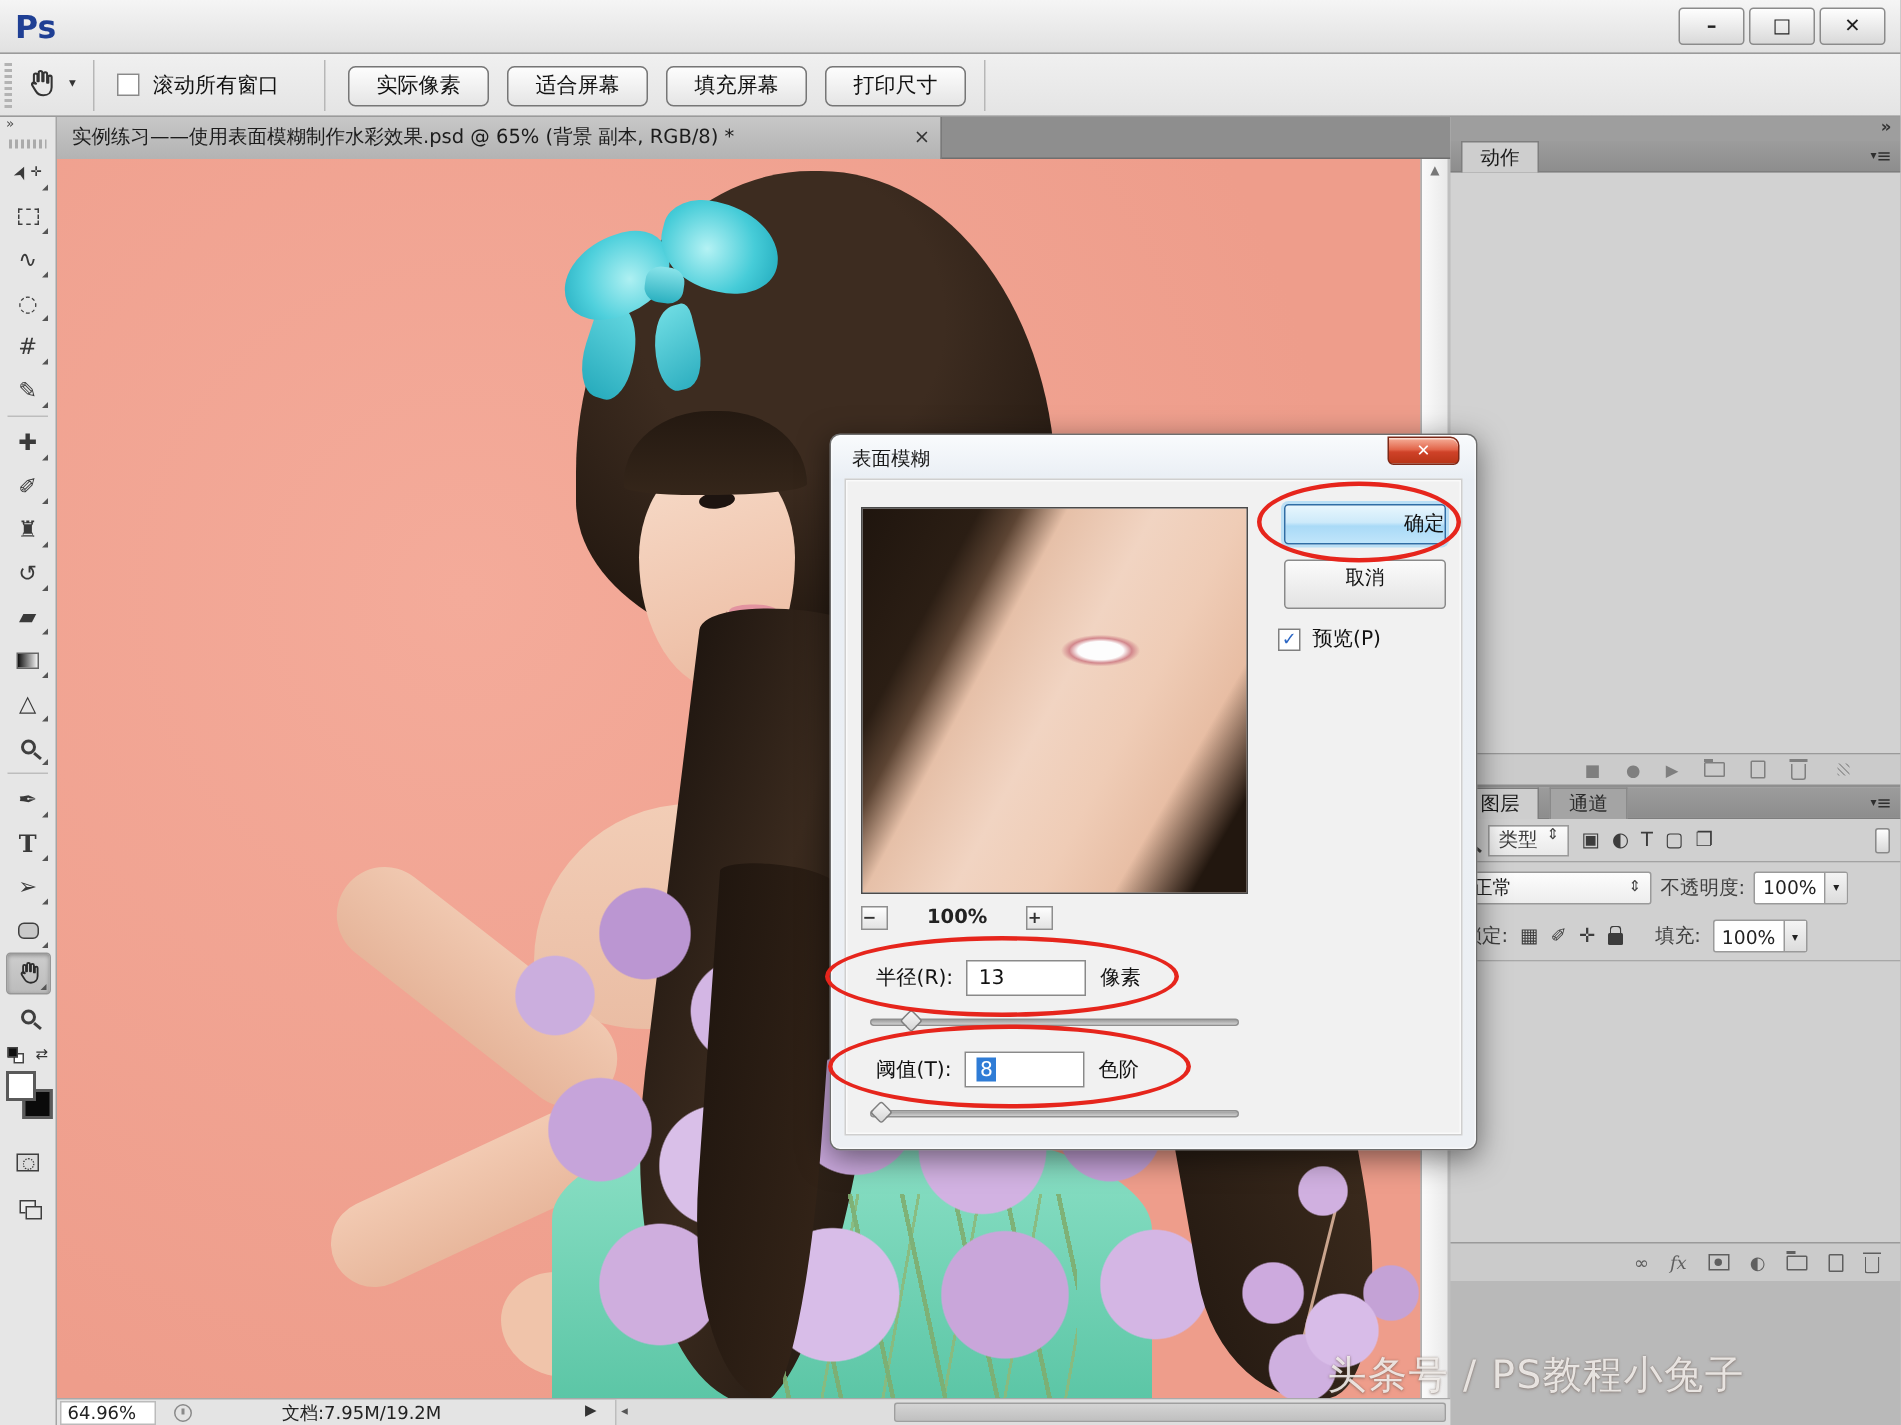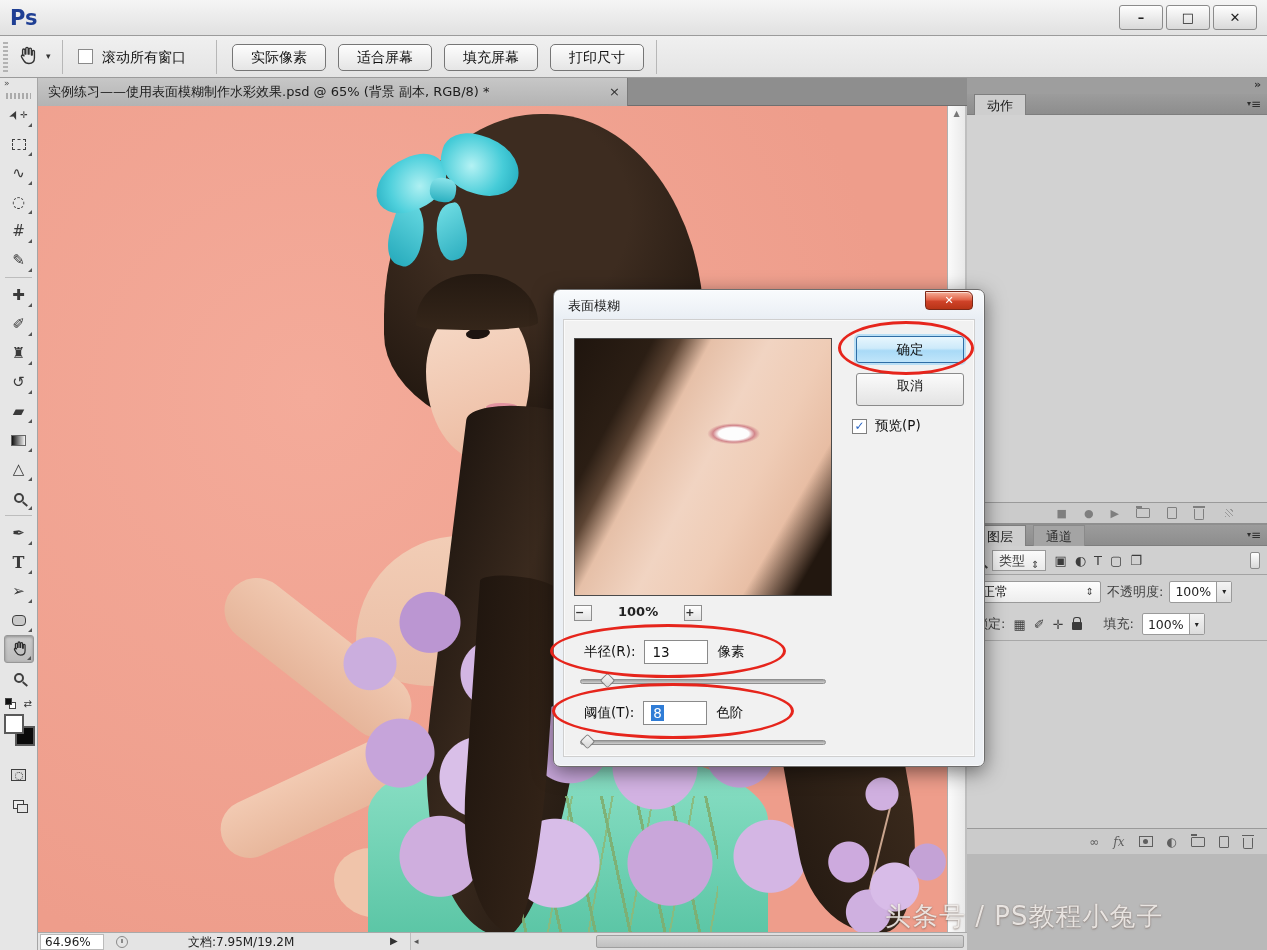--- a/index.html
+++ b/index.html
@@ -194,21 +194,21 @@
   .ptab.active { background:#cecece; border:1px solid #7e7e7e; border-bottom:none; }
   .ptab.inactive { background:#a4a4a4; border:1px solid #8a8a8a; border-bottom:none; color:#2c2c2c; }
   .panel-menu { position:absolute; right:6px; top:3px; font-size:12px; color:#2e2e2e; }
   .panel-menu .dd { font-size:8px; vertical-align:2px; }
   .actions-body { height:388px; background:#d2d2d2; border-bottom:1px solid #9a9a9a; }
   .panel-footer { height:22px; background:#cbcbcb; border-bottom:2px solid #8f8f8f;
     display:flex; align-items:center; justify-content:flex-end; gap:17px;
     padding-right:34px; color:#7f7f7f; font-size:11px; }
   .filter-row { height:29px; background:#d0d0d0; border-bottom:1px solid #a3a3a3;
     display:flex; align-items:center; gap:8px; padding:0 7px; color:#3c3c3c; }
-  .filter-combo { display:flex; align-items:flex-end; gap:6px; border:1px solid #9a9a9a;
+  .filter-combo { display:flex; align-items:flex-start; gap:6px; border:1px solid #9a9a9a;
     background:linear-gradient(#fbfbfb,#e9e9e9); height:21px; padding:0 6px; font-size:13px; }
   .filter-ic { font-size:13px; }
   .icon-toggle { width:10px; height:17px; border:1px solid #8a8a8a; margin-left:auto;
     background:linear-gradient(#fefefe,#d8d8d8); border-radius:2px; }
   .blend-row { height:33px; display:flex; align-items:center; padding:0 8px; gap:6px; background:#d0d0d0; }
   .combo { width:126px; height:22px; background:linear-gradient(#fdfdfd,#ededed);
     border:1px solid #9a9a9a; border-radius:2px; font-size:13px; padding:0 6px;
     display:flex; justify-content:space-between; align-items:center; color:#222; }
   .updown { font-size:10px; color:#444; }
   .plabel { font-size:13px; color:#3f3f3f; white-space:nowrap; }
@@ -272,32 +272,32 @@
     linear-gradient(300deg, #22170f 0 9%, rgba(0,0,0,0) 22%),
     linear-gradient(118deg, #1f150e 0%, #2b1e14 20%, #5c4433 27%, #e6c0a8 35%, #f1d4c2 50%, #efccb6 65%, #e7bca2 80%, #dfae92 95%); }
   .zoom-row { position:absolute; left:10px; top:284px; width:258px; 
     font-size:13px; color:#222;font-weight:bold; }
   .zbtn { display:inline-block; width:18px; height:16px; border:1px solid #8e8e8e;
     background:linear-gradient(#fefefe,#e3e3e3); font-size:11px; line-height:14px;
     vertical-align:middle; color:#333; }
   .zbtn.minus { margin-right:26px; } .zbtn.plus { margin-left:26px; }
   .param-row { position:absolute; left:20px; display:flex; align-items:center; gap:9px;
     font-size:13.5px; color:#111; }
-  .num-box { width:64px; height:24px; border:1px solid #8a8a8a; background:#fff;
+  .num-box { width:80px; height:24px; border:1px solid #8a8a8a; background:#fff;
     font-size:13.5px; padding:3px 7px; }
   .sel-text { background:#2f7cd6; color:#fff; padding:0 2px; }
   .slider { position:absolute; left:16px; width:246px; height:14px; }
   .slider-track { position:absolute; left:0; right:0; top:5px; height:5px;
     background:linear-gradient(#9e9e9e,#cfcfcf); border:1px solid #8f8f8f; border-radius:3px; }
   .slider-handle { position:absolute; top:1px; width:11px; height:11px;
     background:linear-gradient(135deg,#f7f7f7,#d6d6d6); border:1px solid #7f7f7f;
     transform:rotate(45deg); border-radius:2px; }
   .btn-ok { position:absolute; left:292px; top:16px; width:108px; height:27px;
     border:1px solid #2f6da5; border-radius:3px; font-size:13.5px; color:#111;
-    text-align:center; line-height:25px;
+    text-align:right; line-height:25px;
     background:linear-gradient(#e8f6fd,#cdeafa 45%,#a9daf7 55%,#c0e5fa);
     box-shadow:0 0 0 2px #badff5; }
   .btn-cancel { position:absolute; left:292px; top:53px; width:108px; height:33px;
     border:1px solid #8a8a8a; border-radius:3px; font-size:13px; color:#111;
     text-align:center; line-height:23px; background:linear-gradient(#fbfbfb,#e3e3e3); }
   .preview-check { position:absolute; left:288px; top:97px; display:flex; gap:8px;
     align-items:center; font-size:13.5px; color:#111; }
   .checkbox { width:15px; height:15px; border:1px solid #7f7f7f; background:#fff;
     font-size:12px; font-weight:bold; color:#2b66c4; line-height:13px; text-align:center; }
   

